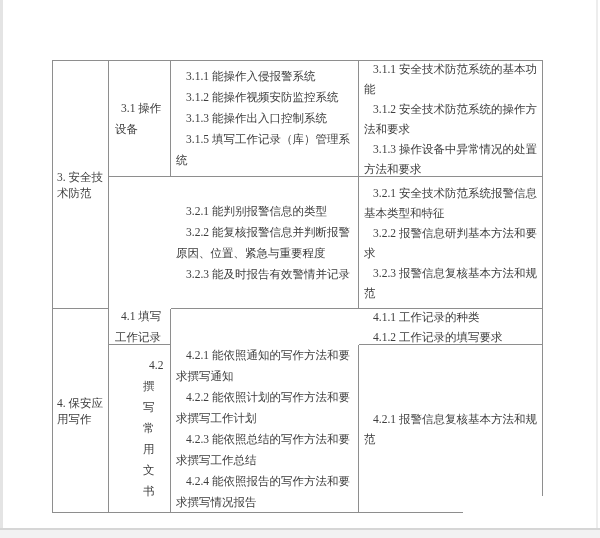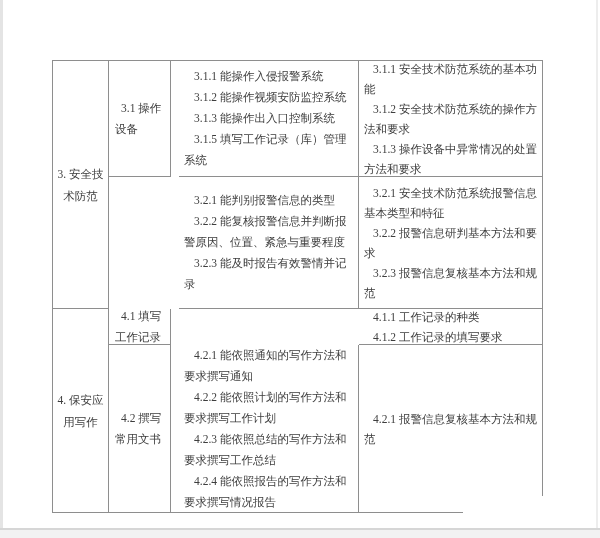--- a/index.html
+++ b/index.html
@@ -31,28 +31,28 @@
     z-index:1;
   }
   .cell{
     box-sizing:border-box;
     display:flex;flex-direction:column;justify-content:center;
     overflow:hidden;
   }
   .b-r{border-right:1px solid #8e8e8e;}
   .b-b{border-bottom:1px solid #8e8e8e;}
 
-  .func{grid-column:1;line-height:22px;padding:0 4px;text-align:center;}
+  .func{grid-column:1;line-height:16px;padding:0 4px;}
   .func-3{grid-row:1/3;}
   .func-4{grid-row:3/5;}
 
   .task{grid-column:2;line-height:21px;padding:0 6px;text-indent:6px;}
-  .task-r1{grid-row:1;} .task-r2{grid-row:2;} .task-r3{grid-row:3;} .task-r4{grid-row:4;}
+  .task-r1{grid-row:1;} .task-r2{grid-row:2;} .task-r3{grid-row:3;} .task-r4{grid-row:4;margin-left:28px;}
 
-  .skills{grid-column:3;margin-left:8px;}
+  .skills{grid-column:3;}
   .skills p{margin:0;padding:0 5px;text-indent:10px;line-height:21px;}
   .knowledge{grid-column:4;}
   .knowledge p{margin:0;padding:0 5px;text-indent:9px;line-height:20px;}
   .r1{grid-row:1;} .r2{grid-row:2;} .r3{grid-row:3;} .r4{grid-row:4;}
 
   
   .corner-mask{
     position:absolute;left:463px;top:496px;width:133px;height:32px;
     background:#ffffff;z-index:5;
   }

